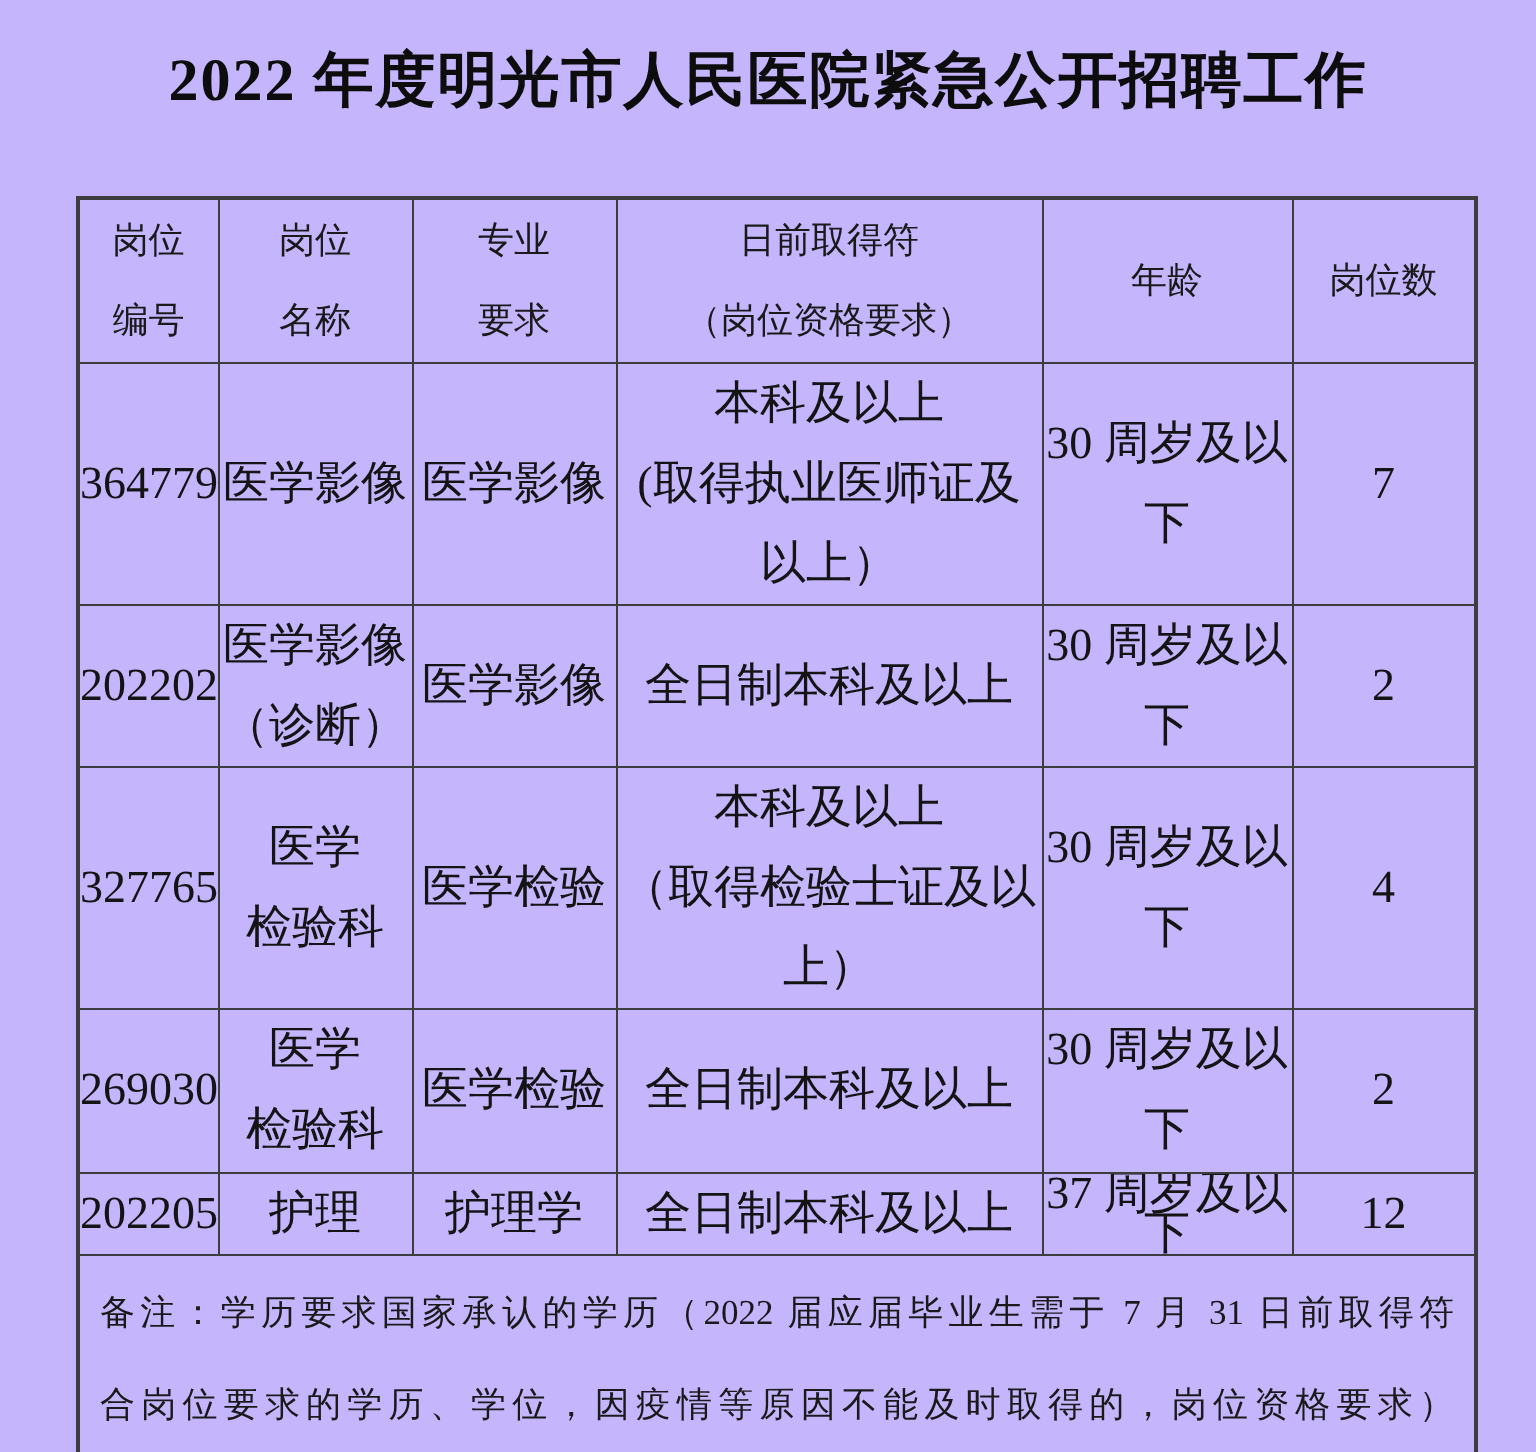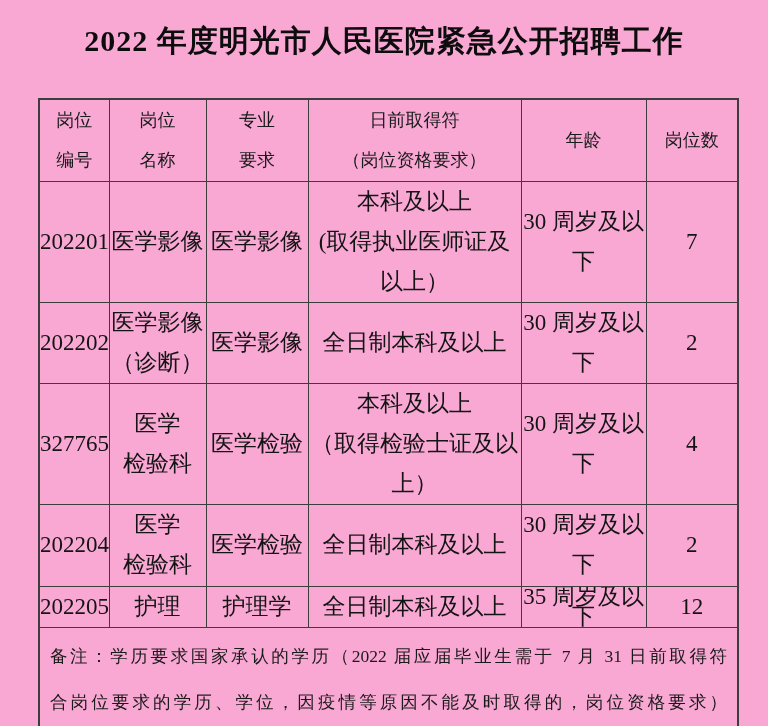--- a/index.html
+++ b/index.html
@@ -9,21 +9,21 @@
     width: 768px;
     height: 726px;
     overflow: hidden;
     font-family: "Liberation Serif", serif;
     color: #141414;
   }
   .page {
     position: relative;
     width: 768px;
     height: 726px;
-    background: #f9a8d4;
+    background: #c4b5fd;
   }
   .title {
     margin: 0;
     padding-top: 20px;
     text-align: center;
     font-size: 30px;
     font-weight: bold;
     line-height: 42px;
     letter-spacing: 1px;
     color: #0d0d0d;
@@ -131,21 +131,21 @@
 
       </th>
       <th>
         <span class="ln">岗位数</span>
 
       </th>
     </tr>
 
     <tr class="drow r1">
       <td>
-        <span class="ln">202201</span>
+        <span class="ln">364779</span>
       </td>
       <td>
         <span class="ln">医学影像</span>
 
       </td>
       <td>
         <span class="ln">医学影像</span>
       </td>
       <td>
         <span class="ln">本科及以上</span>
@@ -200,21 +200,21 @@
       <td>
         <span class="ln">30 周岁及以下</span>
       </td>
       <td>
         <span class="ln">4</span>
       </td>
     </tr>
 
     <tr class="drow r4">
       <td>
-        <span class="ln">202204</span>
+        <span class="ln">269030</span>
       </td>
       <td>
         <span class="ln">医学</span>
         <span class="ln">检验科</span>
       </td>
       <td>
         <span class="ln">医学检验</span>
       </td>
       <td>
         <span class="ln">全日制本科及以上</span>
@@ -237,21 +237,21 @@
 
       </td>
       <td>
         <span class="ln">护理学</span>
       </td>
       <td>
         <span class="ln">全日制本科及以上</span>
 
       </td>
       <td>
-        <span class="ln">35 周岁及以下</span>
+        <span class="ln">37 周岁及以下</span>
       </td>
       <td>
         <span class="ln">12</span>
       </td>
     </tr>
 
     <tr class="nrow">
       <td colspan="6">
         <span class="note-ln">备注：学历要求国家承认的学历（2022 届应届毕业生需于 7 月 31 日前取得符</span>
         <span class="note-ln">合岗位要求的学历、学位，因疫情等原因不能及时取得的，岗位资格要求）</span>

